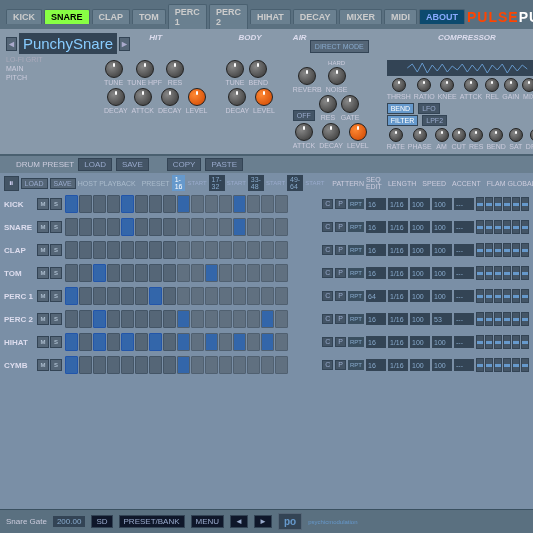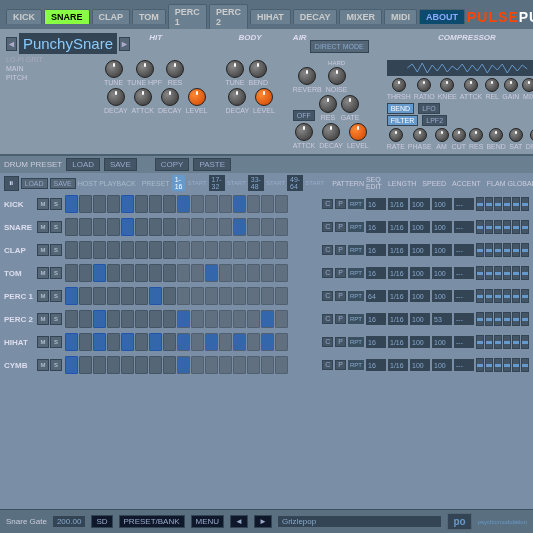--- a/index.html
+++ b/index.html
@@ -170,21 +170,21 @@
       cursor: pointer;
     }
     .bend-btn.active {
       background: #6699cc;
       color: #fff;
     }
 
     
     .drum-preset {
       background: #6a7f90;
-      padding: 2px 4px;
+      padding: 2px 16px;
       display: flex;
       align-items: center;
       gap: 4px;
       flex-shrink: 0;
       font-size: 8px;
       color: #ccd;
     }
     .dp-btn {
       background: #445566;
       border: 1px solid #334455;
@@ -1154,16 +1154,15 @@
 </div>
 
 <div class="status-bar">
   <span style="font-size:8px;color:#ccd;">Snare Gate</span>
   <div class="status-field">200.00</div>
   <div class="status-btn">SD</div>
   <div class="status-btn">PRESET/BANK</div>
   <div class="status-btn">MENU</div>
   <div class="status-btn">◄</div>
   <div class="status-btn">►</div>
-  <div class="status-field" style="flex:1;">Grizlepop</div>
   <div class="logo-box">po</div>
   <div style="font-size:6px;color:#6699cc;">psychicmodulation</div>
 </div>
 
 </body></html>

